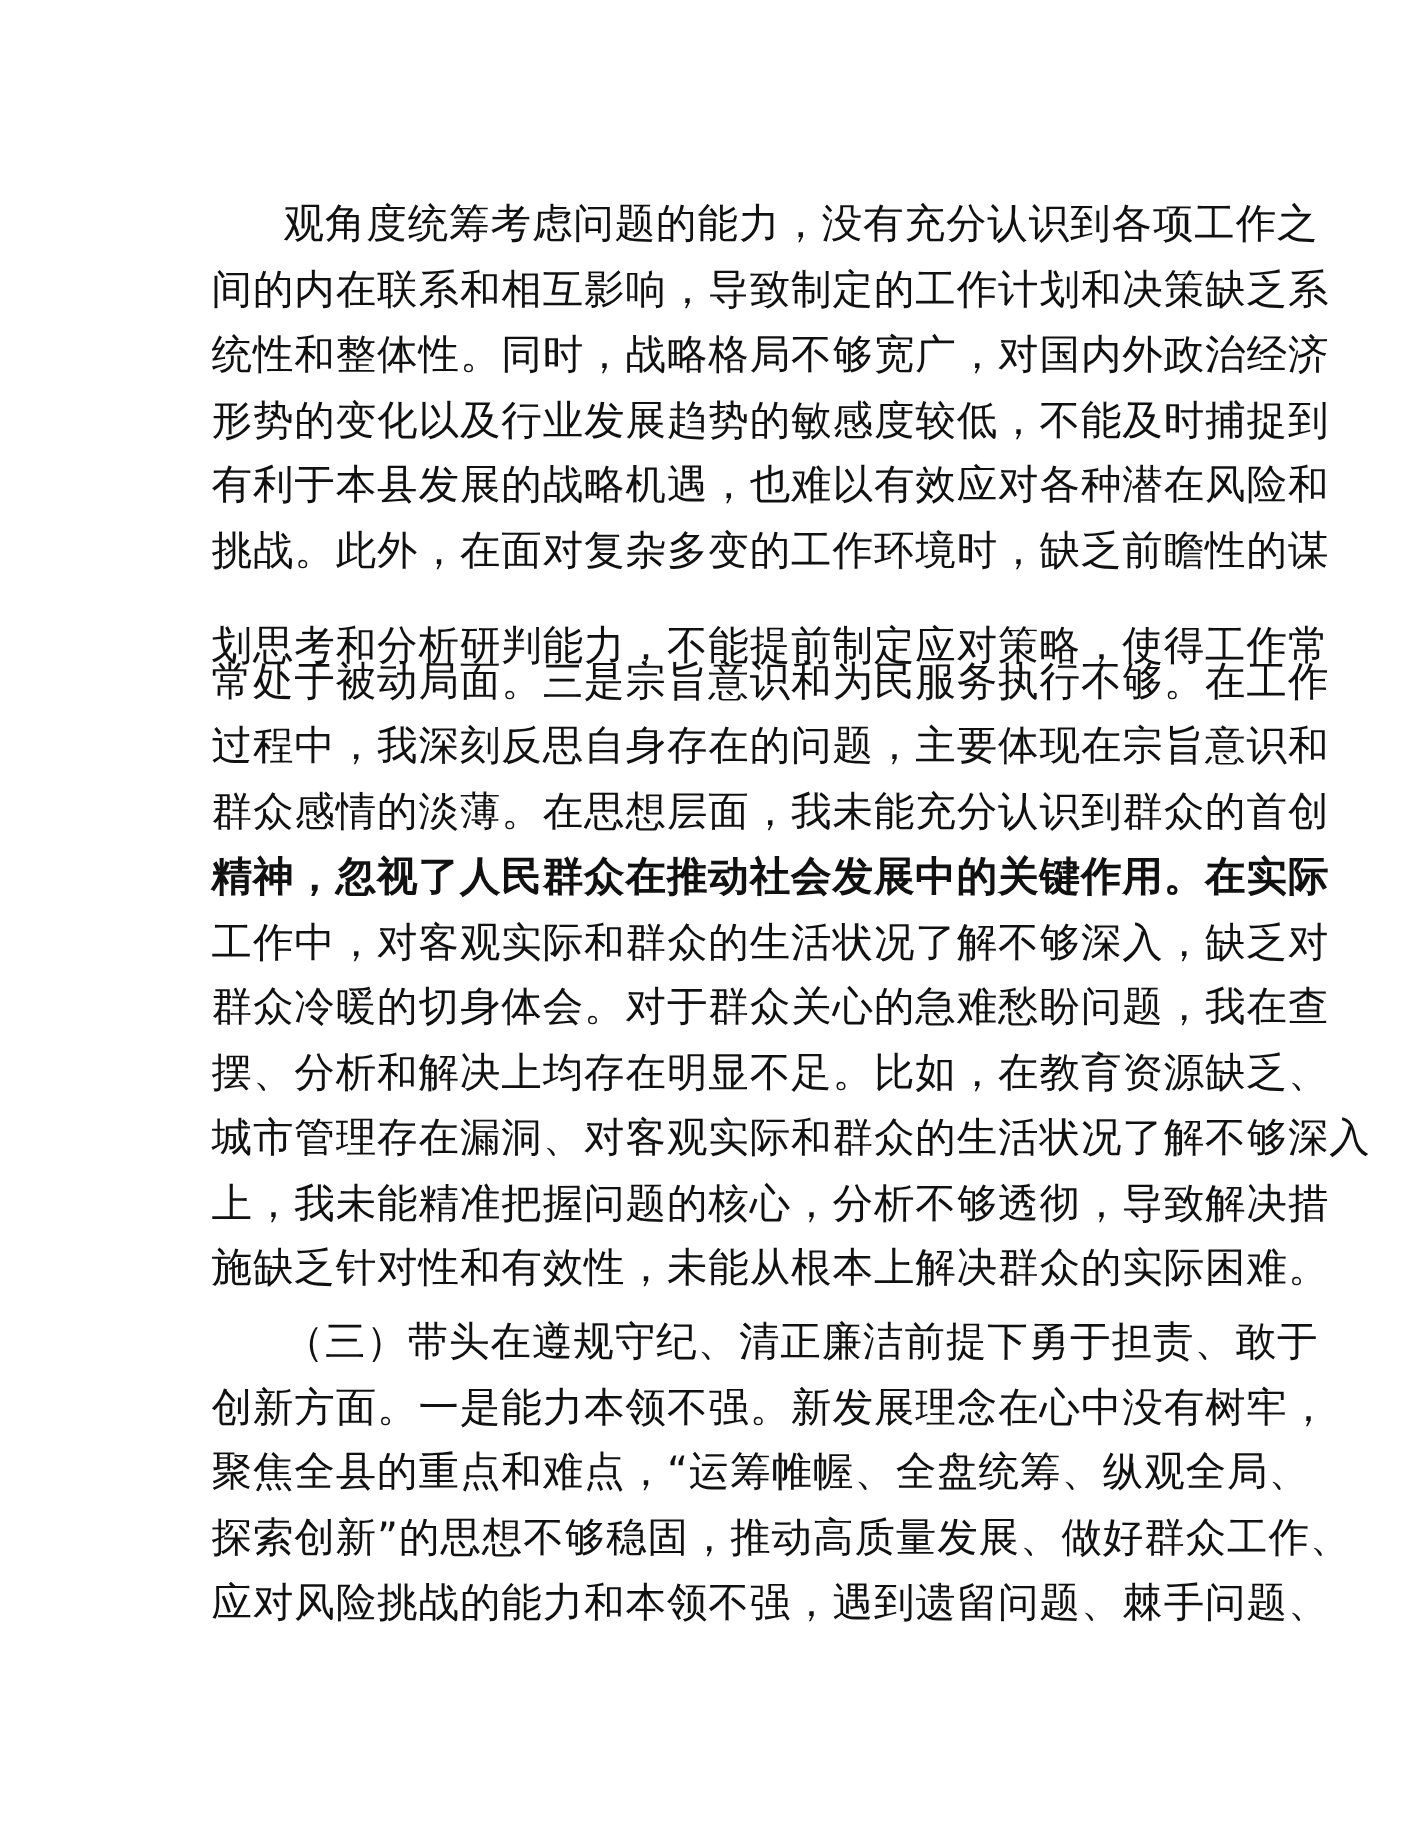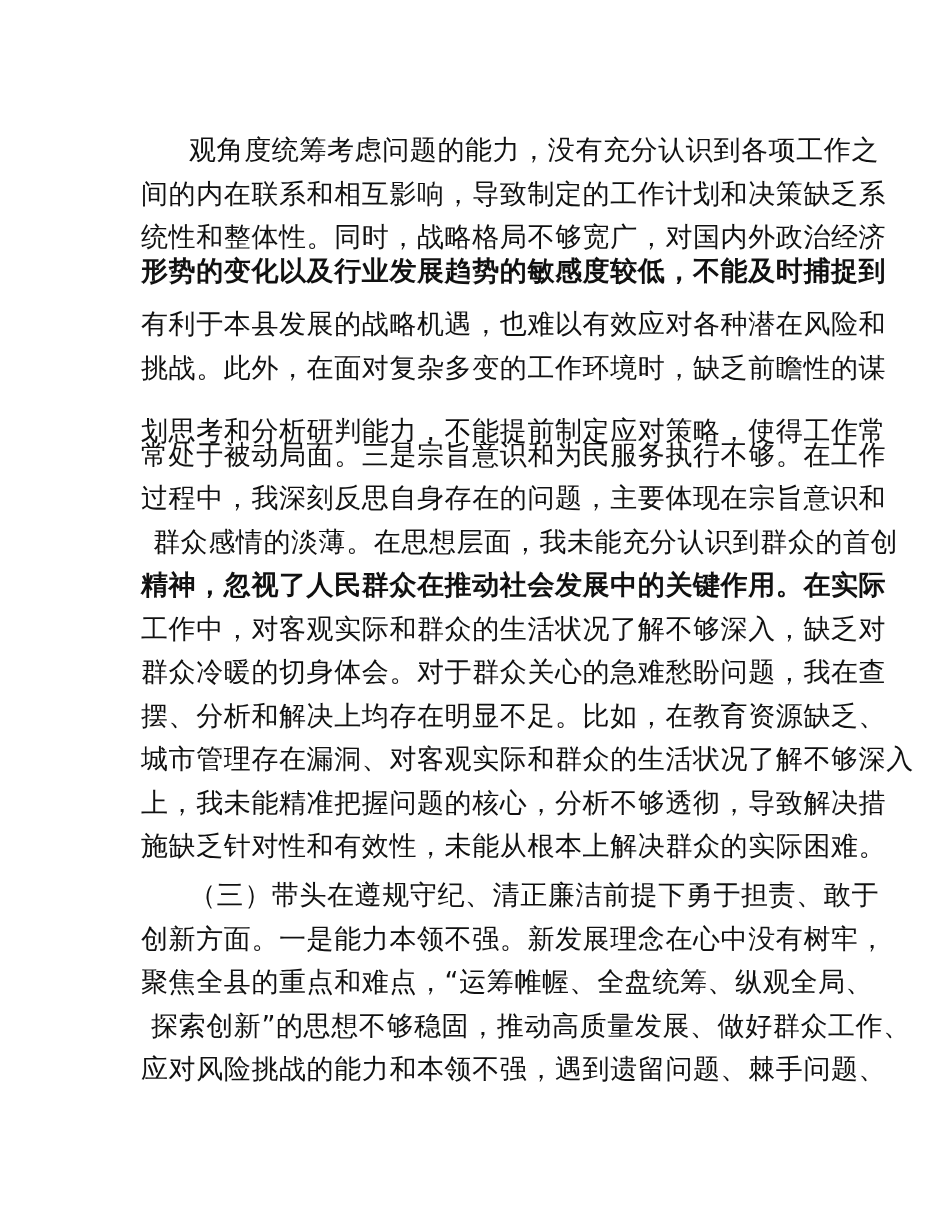--- a/index.html
+++ b/index.html
@@ -44,36 +44,36 @@
   </style>
 </head>
 <body>
 
 <div class="page">
 
   <div>
     <div class="line indent" style="top:130px;">观角度统筹考虑问题的能力，没有充分认识到各项工作之</div>
     <div class="line" style="top:174px;">间的内在联系和相互影响，导致制定的工作计划和决策缺乏系</div>
     <div class="line" style="top:217px;">统性和整体性。同时，战略格局不够宽广，对国内外政治经济</div>
-    <div class="line" style="top:251px;font-weight:bold;">形势的变化以及行业发展趋势的敏感度较低，不能及时捕捉到</div>
+    <div class="line" style="top:261px;">形势的变化以及行业发展趋势的敏感度较低，不能及时捕捉到</div>
     <div class="line" style="top:304px;">有利于本县发展的战略机遇，也难以有效应对各种潜在风险和</div>
     <div class="line" style="top:348px;">挑战。此外，在面对复杂多变的工作环境时，缺乏前瞻性的谋</div>
     <div class="line" style="top:391px;margin-top:20px;">划思考和分析研判能力，不能提前制定应对策略，使得工作常</div>
     <div class="line" style="top:435px;">常处于被动局面。三是宗旨意识和为民服务执行不够。在工作</div>
     <div class="line" style="top:478px;">过程中，我深刻反思自身存在的问题，主要体现在宗旨意识和</div>
-    <div class="line" style="top:522px;margin-left:12px;">群众感情的淡薄。在思想层面，我未能充分认识到群众的首创</div>
+    <div class="line" style="top:522px;">群众感情的淡薄。在思想层面，我未能充分认识到群众的首创</div>
     <div class="line" style="top:565px;font-weight:bold;">精神，忽视了人民群众在推动社会发展中的关键作用。在实际</div>
     <div class="line" style="top:609px;">工作中，对客观实际和群众的生活状况了解不够深入，缺乏对</div>
     <div class="line" style="top:652px;">群众冷暖的切身体会。对于群众关心的急难愁盼问题，我在查</div>
     <div class="line" style="top:696px;">摆、分析和解决上均存在明显不足。比如，在教育资源缺乏、</div>
     <div class="line" style="top:739px;">城市管理存在漏洞、对客观实际和群众的生活状况了解不够深入</div>
     <div class="line" style="top:783px;">上，我未能精准把握问题的核心，分析不够透彻，导致解决措</div>
     <div class="line last" style="top:826px;">施缺乏针对性和有效性，未能从根本上解决群众的实际困难。</div>
   </div>
 
   <div>
     <div class="line indent" style="top:875px;">（三）带头在遵规守纪、清正廉洁前提下勇于担责、敢于</div>
     <div class="line" style="top:919px;">创新方面。一是能力本领不强。新发展理念在心中没有树牢，</div>
     <div class="line" style="top:962px;">聚焦全县的重点和难点，“运筹帷幄、全盘统筹、纵观全局、</div>
-    <div class="line" style="top:1006px;margin-left:10px;">探索创新”的思想不够稳固，推动高质量发展、做好群众工作、</div>
+    <div class="line" style="top:1006px;">探索创新”的思想不够稳固，推动高质量发展、做好群众工作、</div>
     <div class="line" style="top:1049px;">应对风险挑战的能力和本领不强，遇到遗留问题、棘手问题、</div>
   </div>
 </div>
 
 </body></html>

